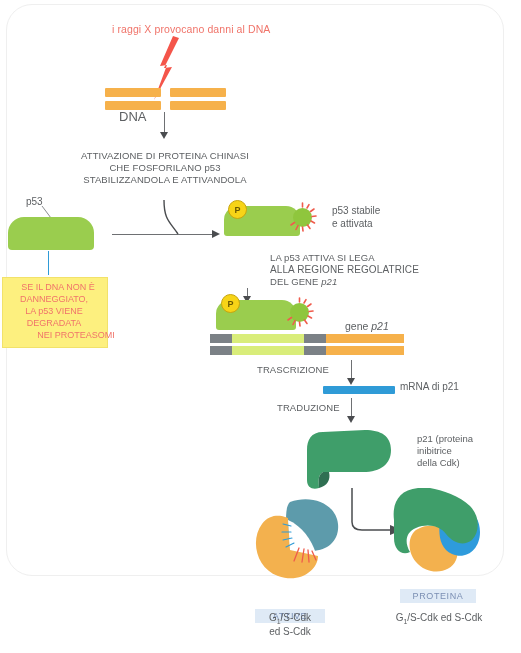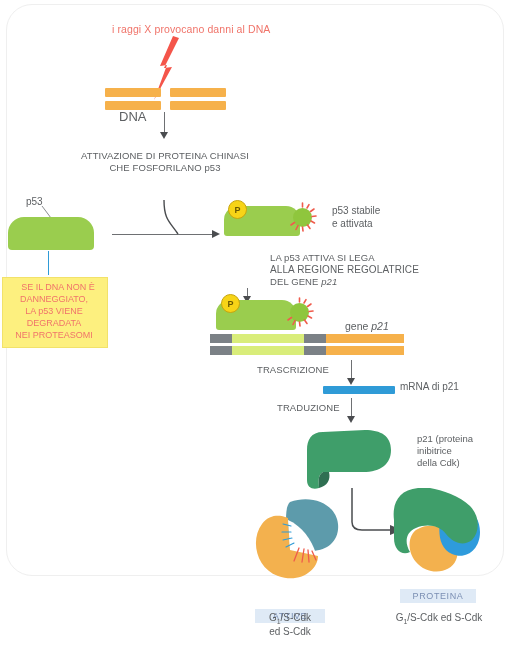--- a/index.html
+++ b/index.html
@@ -74,35 +74,36 @@
   <div class="dna-bar" style="left:105px;top:88px;width:56px;"></div>
   <div class="dna-bar" style="left:170px;top:88px;width:56px;"></div>
   <div class="dna-bar" style="left:105px;top:101px;width:56px;"></div>
   <div class="dna-bar" style="left:170px;top:101px;width:56px;"></div>
 
   <div class="vline" style="left:164px;top:112px;height:22px;"></div>
   <div class="arrow-d" style="left:160px;top:132px;"></div>
 
   <div class="txt grey ctr cap" style="left:62px;top:150px;width:206px;font-size:9.5px;">ATTIVAZIONE DI PROTEINA CHINASI</div>
   <div class="txt grey ctr cap" style="left:62px;top:162px;width:206px;font-size:9.5px;">CHE FOSFORILANO p53</div>
+  <div class="txt grey ctr cap" style="left:56px;top:174px;width:218px;font-size:9.5px;">STABILIZZANDOLA E ATTIVANDOLA</div>
 
   <div class="txt grey" style="left:26px;top:196px;font-size:10px;">p53</div>
   <svg style="position:absolute;left:40px;top:206px;" width="24" height="18">
     <path d="M2,0 L14,16" stroke="#8a8d90" stroke-width="1" fill="none"></path>
   </svg>
   <div class="p53 plain" style="left:8px;top:217px;width:86px;height:33px;"></div>
 
   <div class="vline" style="left:48px;top:251px;height:24px;background:#2f9bd7;"></div>
 
   <div class="note" style="left:2px;top:277px;width:104px;height:69px;"></div>
   <div class="txt red ctr" style="left:2px;top:282px;width:112px;font-size:9px;">SE IL DNA NON È</div>
   <div class="txt red ctr" style="left:2px;top:294px;width:104px;font-size:9px;">DANNEGGIATO,</div>
   <div class="txt red ctr" style="left:2px;top:306px;width:104px;font-size:9px;">LA p53 VIENE</div>
   <div class="txt red ctr" style="left:2px;top:318px;width:104px;font-size:9px;">DEGRADATA</div>
-  <div class="txt red ctr" style="left:2px;top:330px;width:104px;font-size:9px;">NEI PROTEASOMI</div>
+  <div class="txt red ctr" style="left:2px;top:330px;width:104px;font-size:9px;padding-left:22px;">NEI PROTEASOMI</div>
 
   <div class="hline" style="left:112px;top:234px;width:104px;"></div>
   <div class="arrow-r" style="left:212px;top:230px;"></div>
   <svg style="position:absolute;left:158px;top:200px;" width="24" height="36">
     <path d="M6,0 C6,20 12,22 20,34" stroke="#4a4c4f" stroke-width="1.4" fill="none"></path>
   </svg>
 
   <div class="p53 act" style="left:224px;top:206px;width:76px;height:30px;"></div>
   <div class="knob" style="left:293px;top:208px;width:19px;height:19px;"></div>
   <div class="pcircle" style="left:228px;top:200px;width:17px;height:17px;">P</div>

